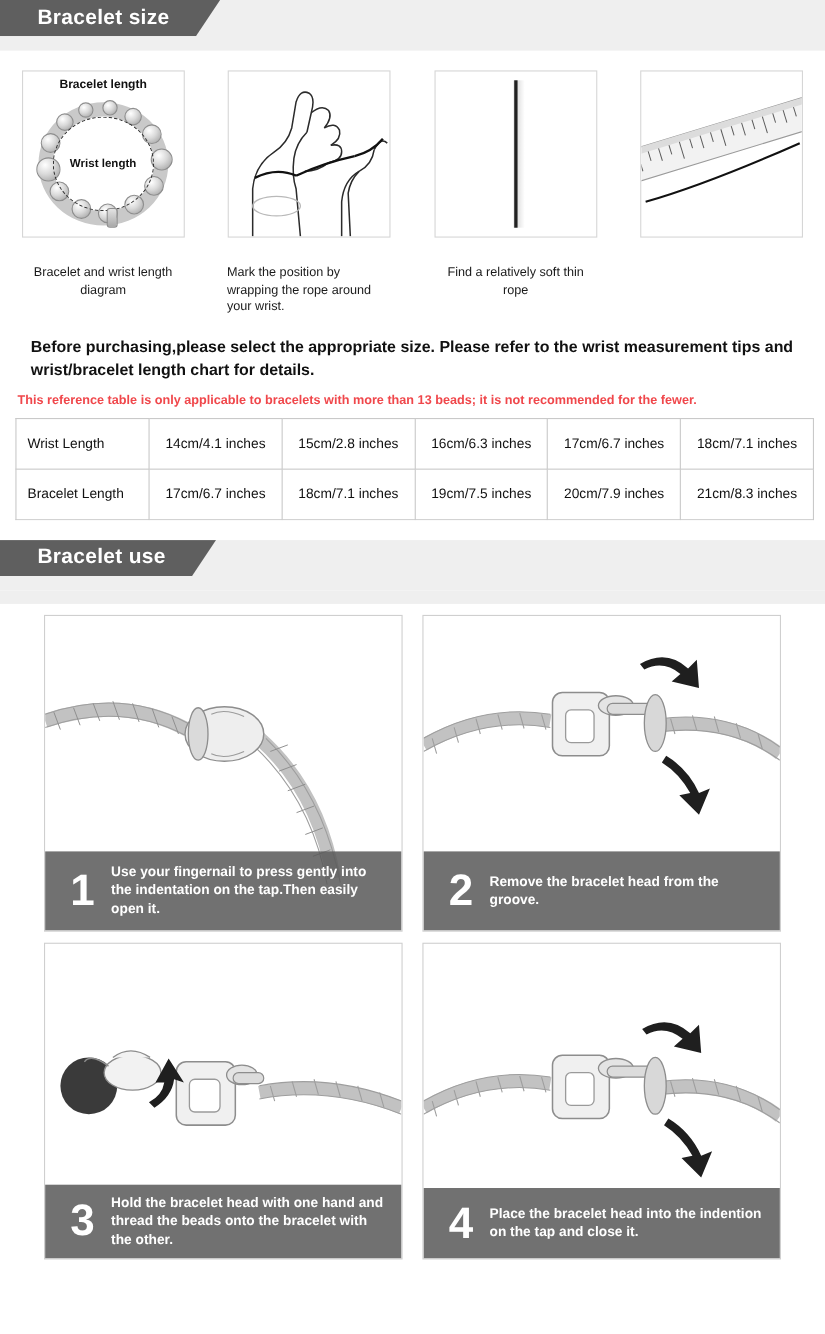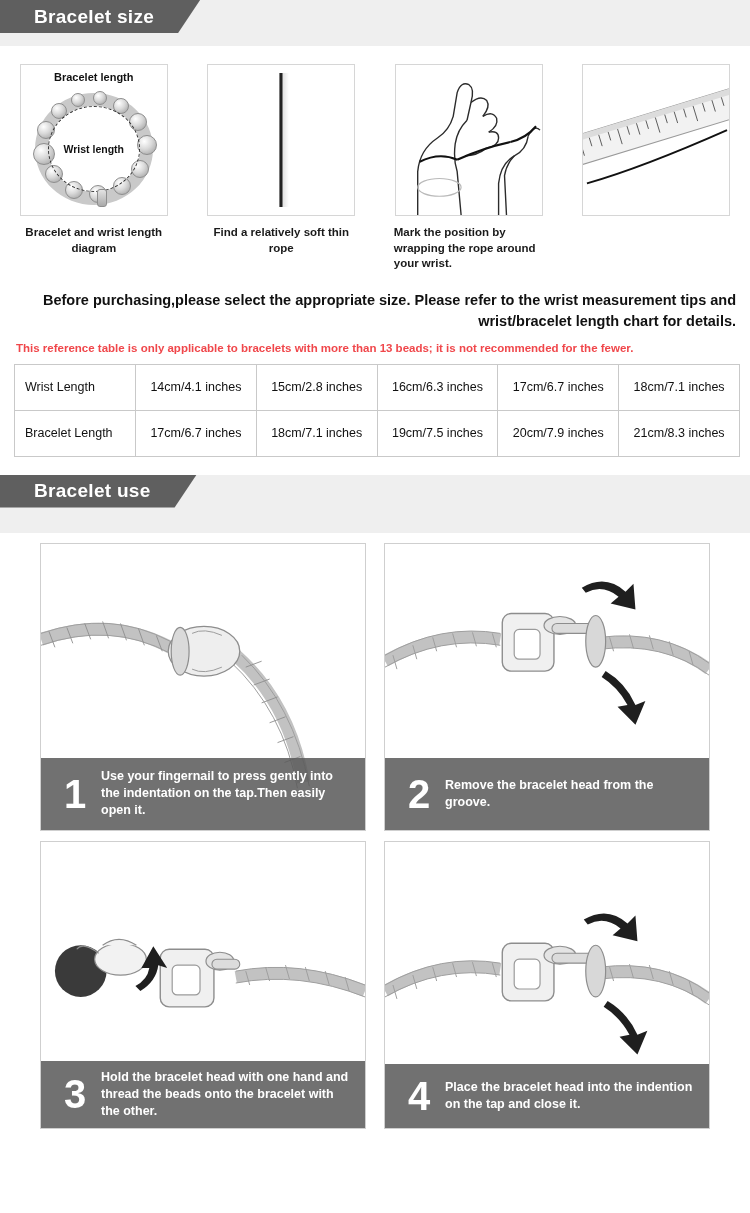--- a/index.html
+++ b/index.html
@@ -50,24 +50,24 @@
   .measure-img {
     width: 148px;
     height: 152px;
     border: 1px solid #d6d6d6;
     background: #fff;
     position: relative;
     overflow: hidden;
   }
   .cap {
     font-size: 11.5px;
-    font-weight: bold;
+    font-weight: normal;
     color: #1a1a1a;
     line-height: 1.35;
-    margin-top: 9px;
+    margin-top: 25px;
     width: 150px;
   }
   .cap.center { text-align: center; }
   .cap.left { text-align: left; }
 
   
   .d1-title {
     position: absolute; top: 6px; left: 0; right: 0;
     text-align: center; font-size: 11px; font-weight: bold; color: #111;
   }
@@ -127,22 +127,21 @@
 
   
   .hand-svg, .ruler-svg { display:block; width:100%; height:100%; }
 
   
   .lead {
     font-size: 14.5px;
     font-weight: bold;
     color: #111;
     line-height: 1.45;
-    padding: 12px 14px 4px 12px;
-    text-align: right;
+    padding: 12px 14px 4px 28px;
   }
   .note {
     font-size: 11.5px;
     font-weight: bold;
     color: #f0474b;
     padding: 6px 14px 10px 16px;
   }
 
   
   .tbl-wrap { padding: 0 12px 0 14px; }
@@ -243,28 +242,20 @@
         </div>
         <div class="d1-inner-circle"></div>
         <div class="d1-wrist">Wrist length</div>
         <div class="d1-charm"></div>
       </div>
       <div class="cap center">Bracelet and wrist length diagram</div>
     </div>
 
     <div class="measure-cell">
       <div class="measure-img">
-        <div class="d2-shadow"></div>
-        <div class="d2-rope"></div>
-      </div>
-      <div class="cap center">Find a relatively soft thin rope</div>
-    </div>
-
-    <div class="measure-cell">
-      <div class="measure-img">
         <svg class="hand-svg" viewBox="0 0 148 152" preserveAspectRatio="none" aria-hidden="true">
           <g fill="none" stroke="#2b2b2b" stroke-width="1.4">
 
             <path d="M22 152 L22 108 Q24 86 42 74 Q54 66 58 52 L62 28 Q66 16 74 20 Q80 24 76 38 L72 56"></path>
             <path d="M76 38 Q86 30 92 36 Q96 42 88 52"></path>
             <path d="M88 52 Q98 46 102 54 Q104 62 94 68"></path>
             <path d="M94 68 Q104 66 104 74 Q104 82 92 84"></path>
             <path d="M72 56 Q62 66 60 80 Q58 96 62 108 L66 152"></path>
             <path d="M92 84 Q82 92 70 92"></path>
 
@@ -273,20 +264,28 @@
             <path d="M120 92 Q112 100 110 112 L112 152"></path>
           </g>
 
           <path d="M24 98 Q44 88 62 96" fill="none" stroke="#111" stroke-width="2.2"></path>
           <path d="M62 96 Q88 84 116 78" fill="none" stroke="#111" stroke-width="2.2"></path>
           <path d="M116 78 Q132 74 142 62" fill="none" stroke="#111" stroke-width="2.2"></path>
           <ellipse cx="44" cy="124" rx="22" ry="9" fill="none" stroke="#b9b9b9" stroke-width="1.2"></ellipse>
         </svg>
       </div>
       <div class="cap left">Mark the position by wrapping the rope around your wrist.</div>
+    </div>
+
+    <div class="measure-cell">
+      <div class="measure-img">
+        <div class="d2-shadow"></div>
+        <div class="d2-rope"></div>
+      </div>
+      <div class="cap center">Find a relatively soft thin rope</div>
     </div>
 
     <div class="measure-cell">
       <div class="measure-img">
         <svg class="ruler-svg" viewBox="0 0 148 152" preserveAspectRatio="none" aria-hidden="true">
           <g transform="rotate(-17 74 76)">
             <rect x="-14" y="48" width="180" height="30" fill="#f2f2f2" stroke="#9a9a9a" stroke-width="1"></rect>
             <rect x="-14" y="48" width="180" height="6" fill="#dcdcdc"></rect>
             <g stroke="#5a5a5a" stroke-width="0.9">
               <line x1="0" y1="54" x2="0" y2="70"></line>

